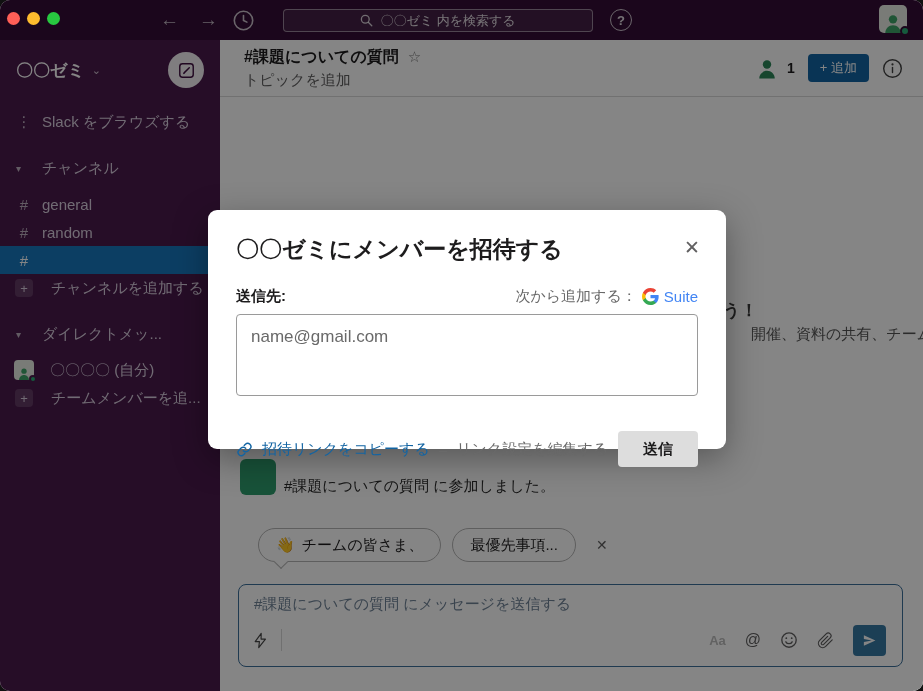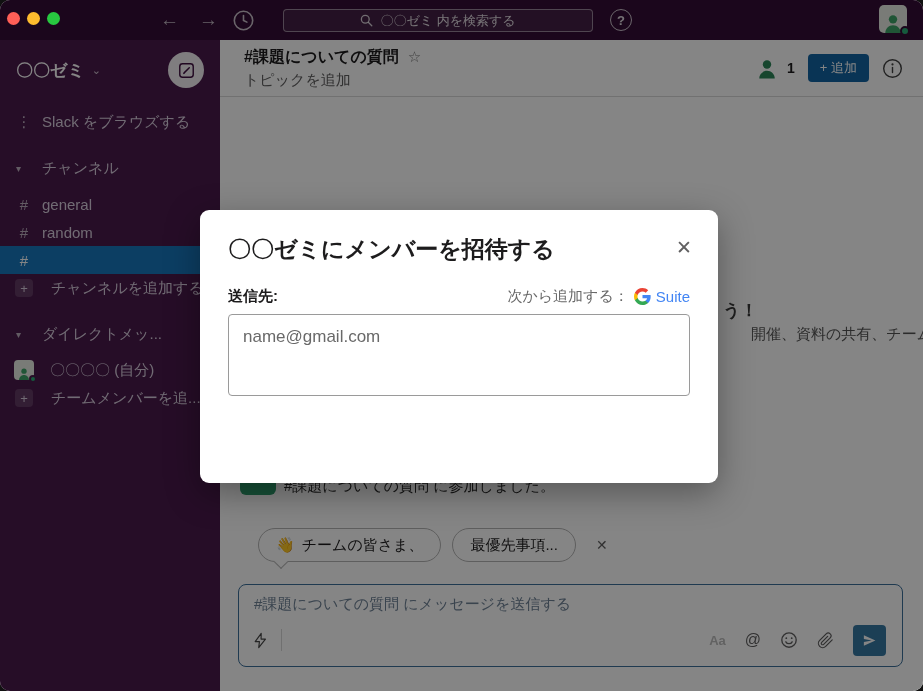--- a/index.html
+++ b/index.html
@@ -86,21 +86,21 @@
   .composer-toolbar { position:absolute; left:0; right:0; bottom:4px; height:40px; display:flex; align-items:center; padding:0 6px 4px 13px; }
   .tb-divider { width:1px; height:22px; background:#d6d6d6; margin-left:12px; }
   .tb-spacer { flex:1; }
   .tb-right { display:flex; align-items:center; gap:19px; margin-right:10px; }
   .tb-aa { font-size:13px; font-weight:bold; color:#bcbcbc; }
   .tb-at { font-size:16px; color:#616061; }
   .send-btn { width:33px; height:31px; border-radius:4px; background:#3779a4; display:flex; align-items:center; justify-content:center; }
 
   
   .scrim { position:absolute; inset:0; background:rgba(0,0,0,0.48); z-index:50; }
-  .modal { position:absolute; left:200px; top:210px; width:518px; height:273px; background:#fff; border-radius:9px;
+  .modal { position:absolute; left:208px; top:210px; width:518px; height:239px; background:#fff; border-radius:9px;
     box-shadow:0 10px 34px rgba(0,0,0,0.35); z-index:100; padding:24px 28px; }
   .modal-title { font-size:23px; font-weight:bold; color:#1d1c1d; }
   .modal-close { position:absolute; right:26px; top:26px; font-size:19px; color:#616061; }
   .modal-label-row { margin-top:22px; display:flex; align-items:center; justify-content:space-between; }
   .send-to { font-size:15px; font-weight:bold; color:#1d1c1d; }
   .add-from { display:flex; align-items:center; gap:5px; font-size:15px; color:#696969; }
   .gsuite { color:#4285f4; font-size:15px; }
   .email-area { margin-top:8px; width:100%; height:82px; border:1px solid #9a9a9a; border-radius:4px;
     padding:12px 14px; font-size:17px; font-family:inherit; color:#1d1c1d; resize:none; outline:none; }
   .email-area::placeholder { color:#696969; }
@@ -296,15 +296,27 @@
         <svg width="17" height="17" viewBox="0 0 18 18">
           <path fill="#4285F4" d="M17.64 9.2c0-.637-.057-1.251-.164-1.84H9v3.481h4.844a4.14 4.14 0 0 1-1.796 2.716v2.259h2.908c1.702-1.567 2.684-3.875 2.684-6.615z"></path>
           <path fill="#34A853" d="M9 18c2.43 0 4.467-.806 5.956-2.18l-2.908-2.259c-.806.54-1.837.86-3.048.86-2.344 0-4.328-1.584-5.036-3.711H.957v2.332A8.997 8.997 0 0 0 9 18z"></path>
           <path fill="#FBBC05" d="M3.964 10.71A5.41 5.41 0 0 1 3.682 9c0-.593.102-1.17.282-1.71V4.958H.957A8.996 8.996 0 0 0 0 9c0 1.452.348 2.827.957 4.042l3.007-2.332z"></path>
           <path fill="#EA4335" d="M9 3.58c1.321 0 2.508.454 3.44 1.345l2.582-2.58C13.463.891 11.426 0 9 0A8.997 8.997 0 0 0 .957 4.958L3.964 7.29C4.672 5.163 6.656 3.58 9 3.58z"></path>
         </svg>
         <span class="gsuite">Suite</span>
       </span>
     </div>
     <textarea class="email-area" placeholder="name@gmail.com" style=""></textarea>
+    <div class="modal-footer">
+      <span class="footer-left">
+        <svg width="17" height="17" viewBox="0 0 24 24" fill="none" stroke="#1264a3" stroke-width="2">
+          <path d="M10.3 13.7a4.6 4.6 0 0 0 6.5.4l3-3a4.6 4.6 0 0 0-6.5-6.5l-1.7 1.7" stroke-linecap="round" stroke-linejoin="round"></path>
+          <path d="M13.7 10.3a4.6 4.6 0 0 0-6.5-.4l-3 3a4.6 4.6 0 0 0 6.5 6.5l1.7-1.7" stroke-linecap="round" stroke-linejoin="round"></path>
+        </svg>
+        <span class="copy-link">招待リンクをコピーする</span>
+        <span class="edit-link">–</span>
+        <span class="edit-link">リンク設定を編集する</span>
+      </span>
+      <span class="modal-send-btn">送信</span>
+    </div>
   </div>
 
 </div>
 
 </body></html>

